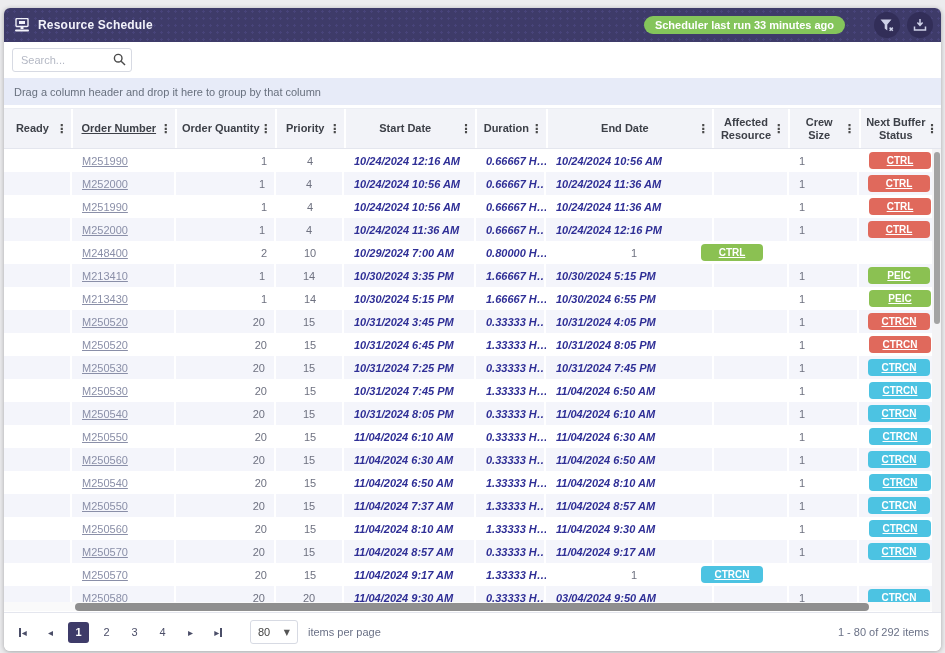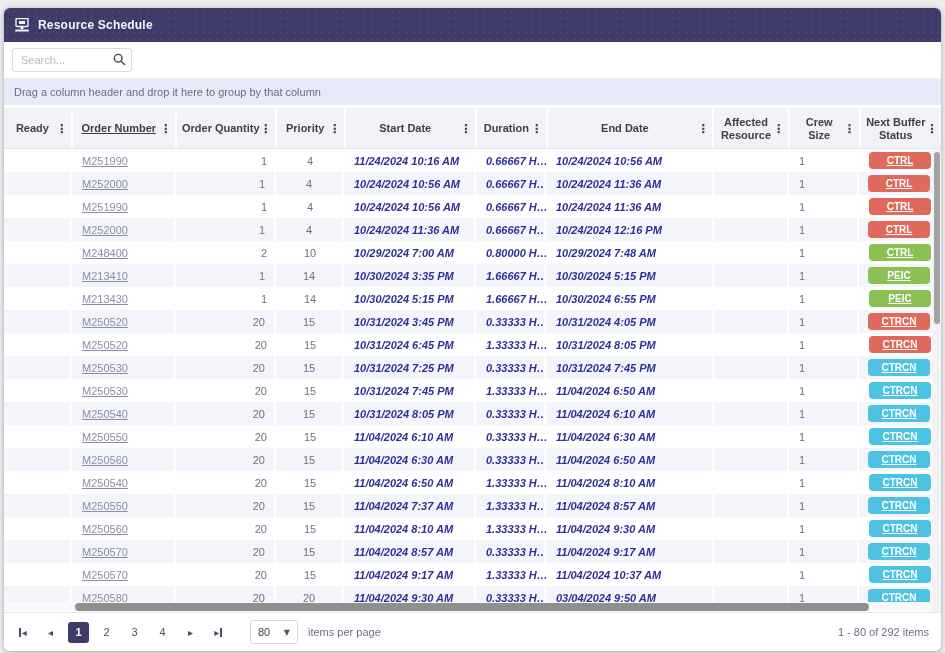--- a/index.html
+++ b/index.html
@@ -95,20 +95,35 @@
 <div class="card">
 
   <div class="titlebar">
     <svg class="app-icon" viewBox="0 0 16 14">
       <rect x="2" y="0.5" width="12" height="8" rx="1" fill="none" stroke="#f2f2fa" stroke-width="1.4"></rect>
       <rect x="5" y="3" width="6" height="3" fill="#f2f2fa"></rect>
       <rect x="6.5" y="9" width="3" height="2" fill="#f2f2fa"></rect>
       <rect x="1" y="11.5" width="14" height="2" rx="1" fill="#f2f2fa"></rect>
     </svg>
     <span class="title">Resource Schedule</span>
+    <div class="right">
+      <span class="sched-pill">Scheduler last run 33 minutes ago</span>
+      <button class="circle-btn" title="">
+        <svg width="16" height="15" viewBox="0 0 16 15">
+          <path d="M1.5 1.5 h11 l-4.2 5 v6 l-2.6 -2 v-4 z" fill="#cfd2e8"></path>
+          <path d="M10.6 9.6 l3.2 3.2 M13.8 9.6 l-3.2 3.2" stroke="#cfd2e8" stroke-width="1.5"></path>
+        </svg>
+      </button>
+      <button class="circle-btn" title="">
+        <svg width="14" height="14" viewBox="0 0 14 14">
+          <path d="M7 1 v6 M4.4 4.6 L7 7.4 L9.6 4.6" stroke="#cfd2e8" stroke-width="1.5" fill="none"></path>
+          <path d="M1.5 8.5 v3.5 h11 v-3.5" stroke="#cfd2e8" stroke-width="1.5" fill="none"></path>
+        </svg>
+      </button>
+    </div>
   </div>
 
   <div class="toolbar">
     <div class="searchbox">
       <input type="text" placeholder="Search..." style="">
       <svg class="mag" width="13" height="13" viewBox="0 0 13 13">
         <circle cx="5.2" cy="5.2" r="3.8" fill="none" stroke="#4a4a4a" stroke-width="1.4"></circle>
         <path d="M8.2 8.2 L12 12" stroke="#4a4a4a" stroke-width="1.4"></path>
       </svg>
     </div>
@@ -161,21 +176,21 @@
       </div>
     </div>
 
   <div class="grid-body">
     <div id="grid-rows">
         <div class="grid-row">
           <div class="cell align-left" style="width: 68px;"></div>
           <div class="cell align-left t-link" style="width: 104px;">M251990</div>
           <div class="cell align-right" style="width: 100px;">1</div>
           <div class="cell align-center" style="width: 68px;">4</div>
-          <div class="cell align-left t-date" style="width: 132px;">11/24/2024 10:16 AM</div>
+          <div class="cell align-left t-date" style="width: 132px;">10/24/2024 12:16 AM</div>
           <div class="cell align-left t-date" style="width: 70px;">0.66667 H…</div>
           <div class="cell align-left t-date" style="width: 168px;">10/24/2024 10:56 AM</div>
           <div class="cell align-left" style="width: 75px;"></div>
           <div class="cell align-left" style="width: 70px;">1</div>
           <div class="cell align-center" style="width: 82px;">
             <span class="badge badge-red">CTRL</span>
           </div>
         </div>
         <div class="grid-row alt">
           <div class="cell align-left" style="width: 68px;"></div>
@@ -219,21 +234,20 @@
             <span class="badge badge-red">CTRL</span>
           </div>
         </div>
         <div class="grid-row">
           <div class="cell align-left" style="width: 68px;"></div>
           <div class="cell align-left t-link" style="width: 104px;">M248400</div>
           <div class="cell align-right" style="width: 100px;">2</div>
           <div class="cell align-center" style="width: 68px;">10</div>
           <div class="cell align-left t-date" style="width: 132px;">10/29/2024 7:00 AM</div>
           <div class="cell align-left t-date" style="width: 70px;">0.80000 H…</div>
-          <div class="cell align-left t-date" style="width: 168px;">10/29/2024 7:48 AM</div>
           <div class="cell align-left" style="width: 75px;"></div>
           <div class="cell align-left" style="width: 70px;">1</div>
           <div class="cell align-center" style="width: 82px;">
             <span class="badge badge-green">CTRL</span>
           </div>
         </div>
         <div class="grid-row alt">
           <div class="cell align-left" style="width: 68px;"></div>
           <div class="cell align-left t-link" style="width: 104px;">M213410</div>
           <div class="cell align-right" style="width: 100px;">1</div>
@@ -415,21 +429,20 @@
             <span class="badge badge-cyan">CTRCN</span>
           </div>
         </div>
         <div class="grid-row">
           <div class="cell align-left" style="width: 68px;"></div>
           <div class="cell align-left t-link" style="width: 104px;">M250570</div>
           <div class="cell align-right" style="width: 100px;">20</div>
           <div class="cell align-center" style="width: 68px;">15</div>
           <div class="cell align-left t-date" style="width: 132px;">11/04/2024 9:17 AM</div>
           <div class="cell align-left t-date" style="width: 70px;">1.33333 H…</div>
-          <div class="cell align-left t-date" style="width: 168px;">11/04/2024 10:37 AM</div>
           <div class="cell align-left" style="width: 75px;"></div>
           <div class="cell align-left" style="width: 70px;">1</div>
           <div class="cell align-center" style="width: 82px;">
             <span class="badge badge-cyan">CTRCN</span>
           </div>
         </div>
         <div class="grid-row alt">
           <div class="cell align-left" style="width: 68px;"></div>
           <div class="cell align-left t-link" style="width: 104px;">M250580</div>
           <div class="cell align-right" style="width: 100px;">20</div>

